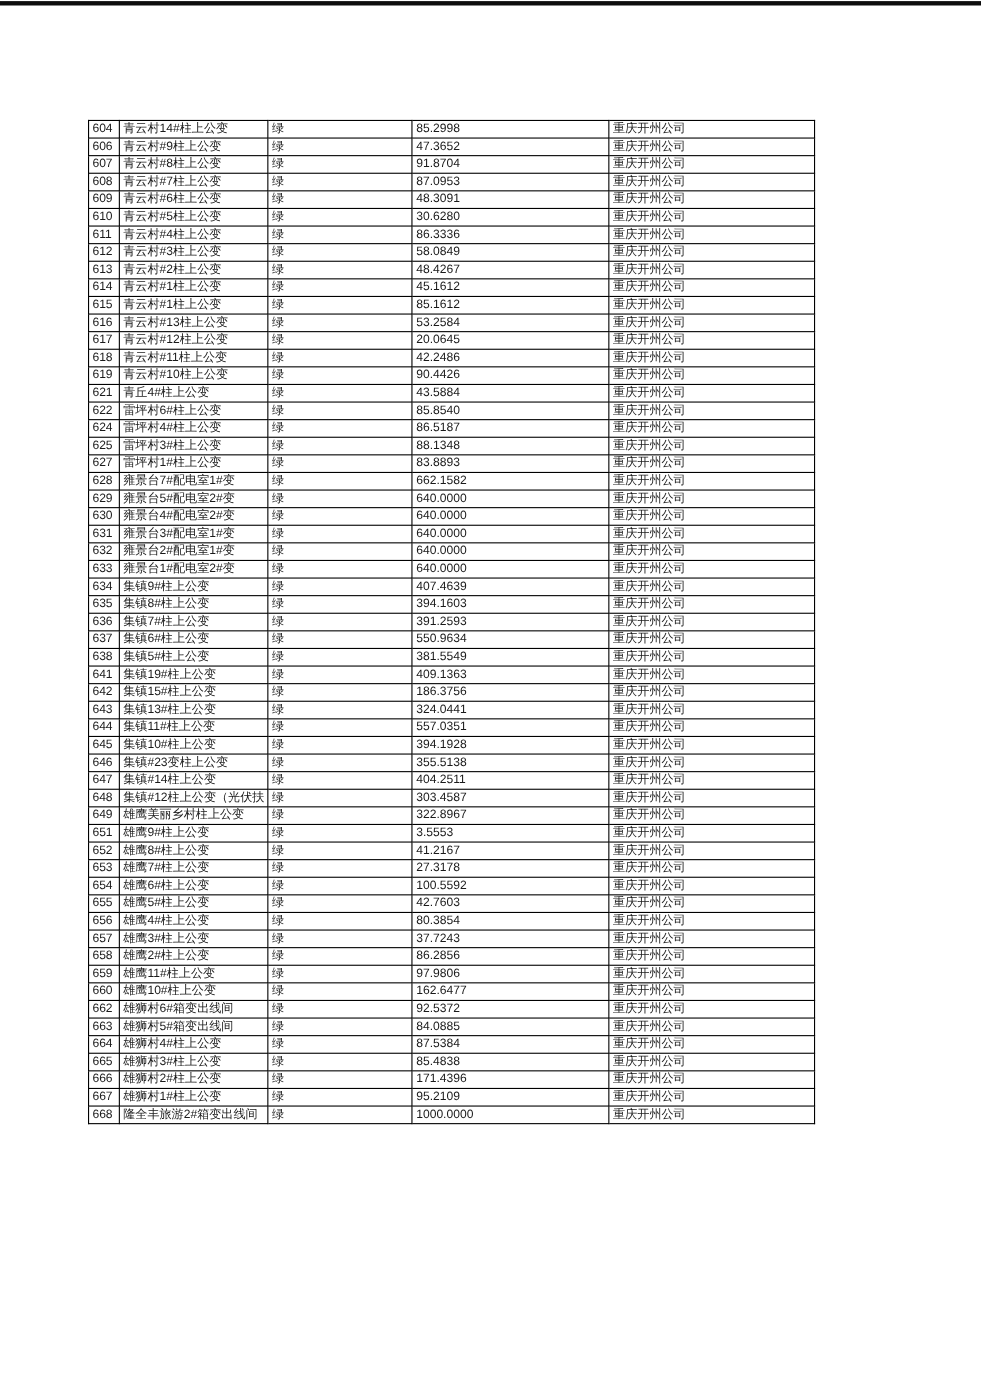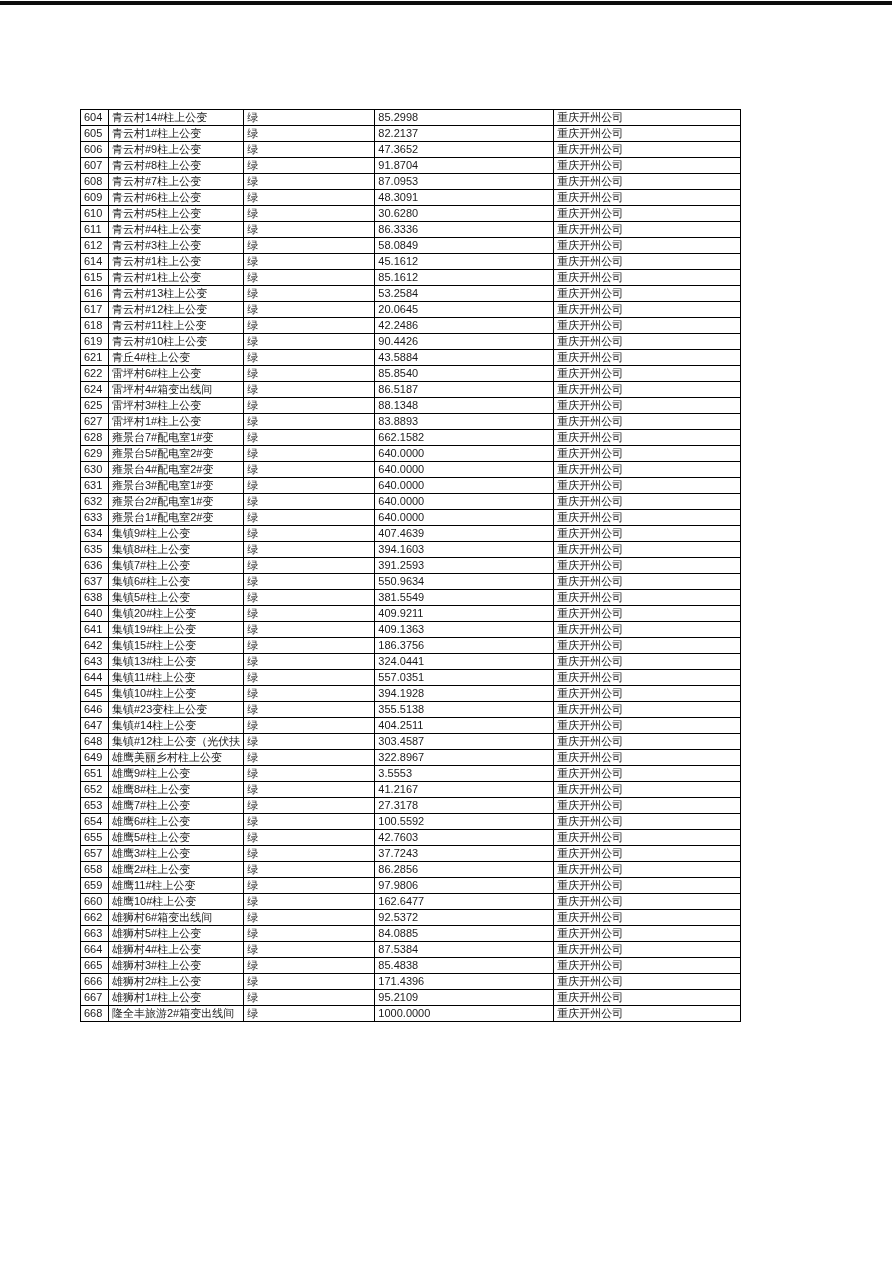--- a/index.html
+++ b/index.html
@@ -52,27 +52,20 @@
 <table class="sheet">
   <tbody>
       <tr>
         <td class="c0">604</td>
         <td class="c1">青云村14#柱上公变</td>
         <td class="c2">绿</td>
         <td class="c3">85.2998</td>
         <td class="c4">重庆开州公司</td>
       </tr>
       <tr>
-        <td class="c0">605</td>
-        <td class="c1">青云村1#柱上公变</td>
-        <td class="c2">绿</td>
-        <td class="c3">82.2137</td>
-        <td class="c4">重庆开州公司</td>
-      </tr>
-      <tr>
         <td class="c0">606</td>
         <td class="c1">青云村#9柱上公变</td>
         <td class="c2">绿</td>
         <td class="c3">47.3652</td>
         <td class="c4">重庆开州公司</td>
       </tr>
       <tr>
         <td class="c0">607</td>
         <td class="c1">青云村#8柱上公变</td>
         <td class="c2">绿</td>
@@ -108,20 +101,27 @@
         <td class="c4">重庆开州公司</td>
       </tr>
       <tr>
         <td class="c0">612</td>
         <td class="c1">青云村#3柱上公变</td>
         <td class="c2">绿</td>
         <td class="c3">58.0849</td>
         <td class="c4">重庆开州公司</td>
       </tr>
       <tr>
+        <td class="c0">613</td>
+        <td class="c1">青云村#2柱上公变</td>
+        <td class="c2">绿</td>
+        <td class="c3">48.4267</td>
+        <td class="c4">重庆开州公司</td>
+      </tr>
+      <tr>
         <td class="c0">614</td>
         <td class="c1">青云村#1柱上公变</td>
         <td class="c2">绿</td>
         <td class="c3">45.1612</td>
         <td class="c4">重庆开州公司</td>
       </tr>
       <tr>
         <td class="c0">615</td>
         <td class="c1">青云村#1柱上公变</td>
         <td class="c2">绿</td>
@@ -165,21 +165,21 @@
       </tr>
       <tr>
         <td class="c0">622</td>
         <td class="c1">雷坪村6#柱上公变</td>
         <td class="c2">绿</td>
         <td class="c3">85.8540</td>
         <td class="c4">重庆开州公司</td>
       </tr>
       <tr>
         <td class="c0">624</td>
-        <td class="c1">雷坪村4#箱变出线间</td>
+        <td class="c1">雷坪村4#柱上公变</td>
         <td class="c2">绿</td>
         <td class="c3">86.5187</td>
         <td class="c4">重庆开州公司</td>
       </tr>
       <tr>
         <td class="c0">625</td>
         <td class="c1">雷坪村3#柱上公变</td>
         <td class="c2">绿</td>
         <td class="c3">88.1348</td>
         <td class="c4">重庆开州公司</td>
@@ -262,27 +262,20 @@
         <td class="c4">重庆开州公司</td>
       </tr>
       <tr>
         <td class="c0">638</td>
         <td class="c1">集镇5#柱上公变</td>
         <td class="c2">绿</td>
         <td class="c3">381.5549</td>
         <td class="c4">重庆开州公司</td>
       </tr>
       <tr>
-        <td class="c0">640</td>
-        <td class="c1">集镇20#柱上公变</td>
-        <td class="c2">绿</td>
-        <td class="c3">409.9211</td>
-        <td class="c4">重庆开州公司</td>
-      </tr>
-      <tr>
         <td class="c0">641</td>
         <td class="c1">集镇19#柱上公变</td>
         <td class="c2">绿</td>
         <td class="c3">409.1363</td>
         <td class="c4">重庆开州公司</td>
       </tr>
       <tr>
         <td class="c0">642</td>
         <td class="c1">集镇15#柱上公变</td>
         <td class="c2">绿</td>
@@ -367,20 +360,27 @@
         <td class="c4">重庆开州公司</td>
       </tr>
       <tr>
         <td class="c0">655</td>
         <td class="c1">雄鹰5#柱上公变</td>
         <td class="c2">绿</td>
         <td class="c3">42.7603</td>
         <td class="c4">重庆开州公司</td>
       </tr>
       <tr>
+        <td class="c0">656</td>
+        <td class="c1">雄鹰4#柱上公变</td>
+        <td class="c2">绿</td>
+        <td class="c3">80.3854</td>
+        <td class="c4">重庆开州公司</td>
+      </tr>
+      <tr>
         <td class="c0">657</td>
         <td class="c1">雄鹰3#柱上公变</td>
         <td class="c2">绿</td>
         <td class="c3">37.7243</td>
         <td class="c4">重庆开州公司</td>
       </tr>
       <tr>
         <td class="c0">658</td>
         <td class="c1">雄鹰2#柱上公变</td>
         <td class="c2">绿</td>
@@ -403,21 +403,21 @@
       </tr>
       <tr>
         <td class="c0">662</td>
         <td class="c1">雄狮村6#箱变出线间</td>
         <td class="c2">绿</td>
         <td class="c3">92.5372</td>
         <td class="c4">重庆开州公司</td>
       </tr>
       <tr>
         <td class="c0">663</td>
-        <td class="c1">雄狮村5#柱上公变</td>
+        <td class="c1">雄狮村5#箱变出线间</td>
         <td class="c2">绿</td>
         <td class="c3">84.0885</td>
         <td class="c4">重庆开州公司</td>
       </tr>
       <tr>
         <td class="c0">664</td>
         <td class="c1">雄狮村4#柱上公变</td>
         <td class="c2">绿</td>
         <td class="c3">87.5384</td>
         <td class="c4">重庆开州公司</td>

